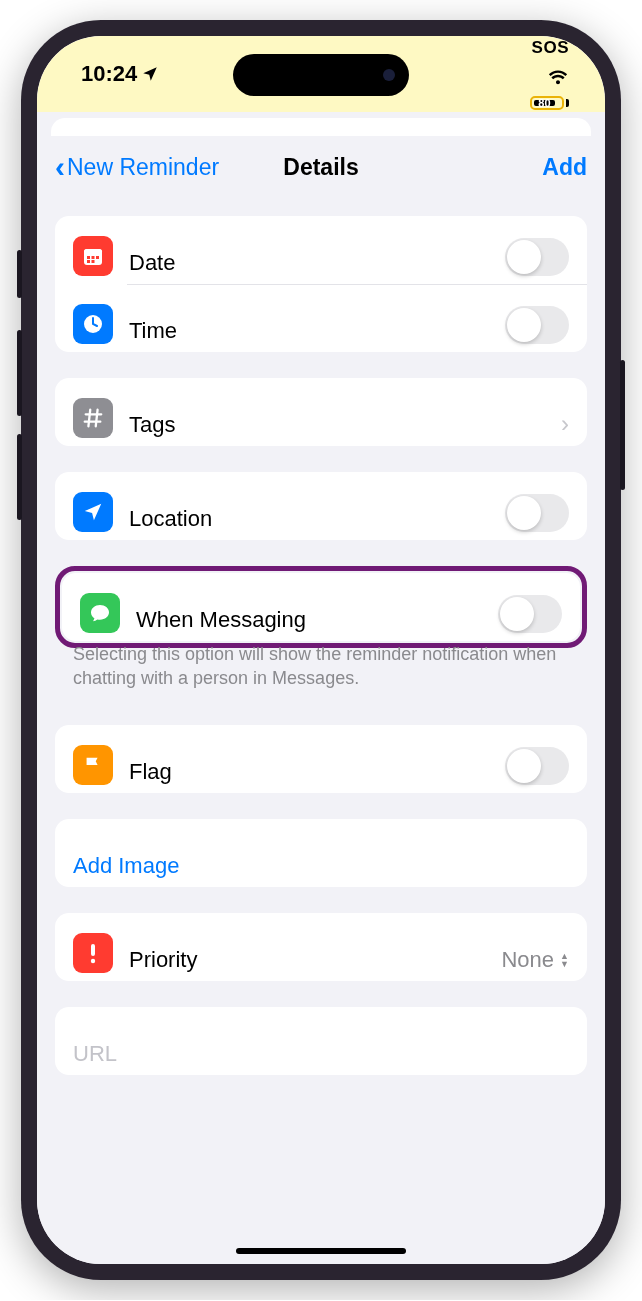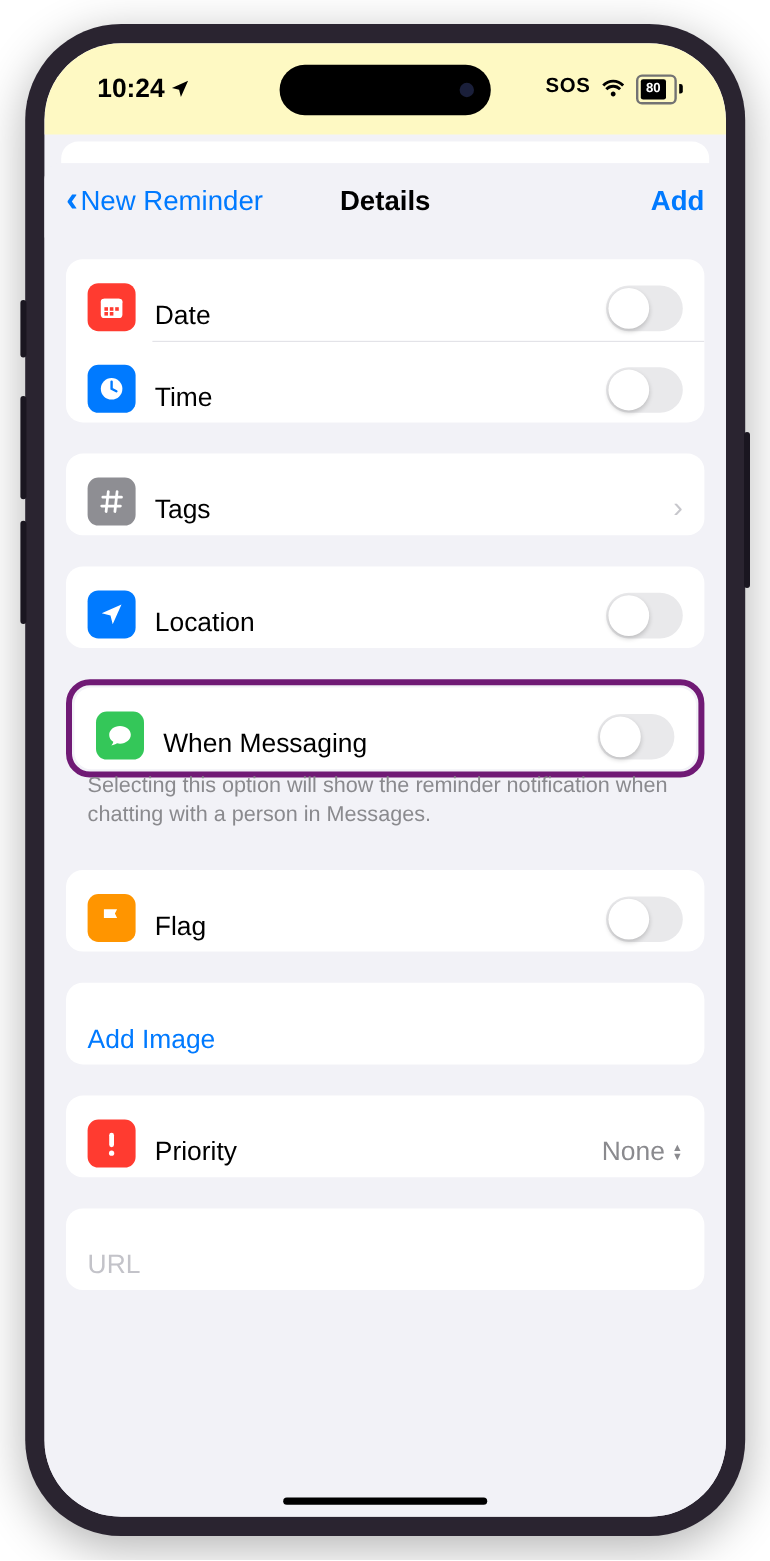--- a/index.html
+++ b/index.html
@@ -50,25 +50,25 @@
     position:absolute; top:0; left:0; right:0;
     height:76px;
     background:#fef9c3;
     display:flex; align-items:center; justify-content:space-between;
     padding:0 36px 0 44px;
     z-index:15;
     border-top-left-radius:64px;
     border-top-right-radius:64px;
   }
   .statusbar .time { font-size:22px; font-weight:700; display:flex; align-items:center; gap:4px; }
-  .statusbar .right { display:flex; align-items:flex-start; gap:8px; }
+  .statusbar .right { display:flex; align-items:flex-end; gap:8px;flex-direction:column; }
   .sos { font-size:17px; font-weight:700; letter-spacing:0.5px; }
   .wifi { width:22px; height:22px; }
   .battery { display:flex; align-items:center; gap:2px; }
-  .battery .body { width:34px; height:25px; border:2px solid #737373; border-radius:5px; position:relative; padding:2px; }
+  .battery .body { width:34px; height:14px; border:2px solid #eab308; border-radius:5px; position:relative; padding:2px; }
   .battery .fill { height:100%; width:80%; background:#000; border-radius:2px; display:flex; align-items:center; justify-content:center; color:#fff; font-size:11px; font-weight:700; }
   .battery .tip { width:3px; height:8px; background:#000; border-radius:0 2px 2px 0; }
   
   .sheet-behind {
     position:absolute; top:82px; left:14px; right:14px;
     height:60px;
     background:#fff;
     border-radius:14px 14px 0 0;
     z-index:2;
   }

